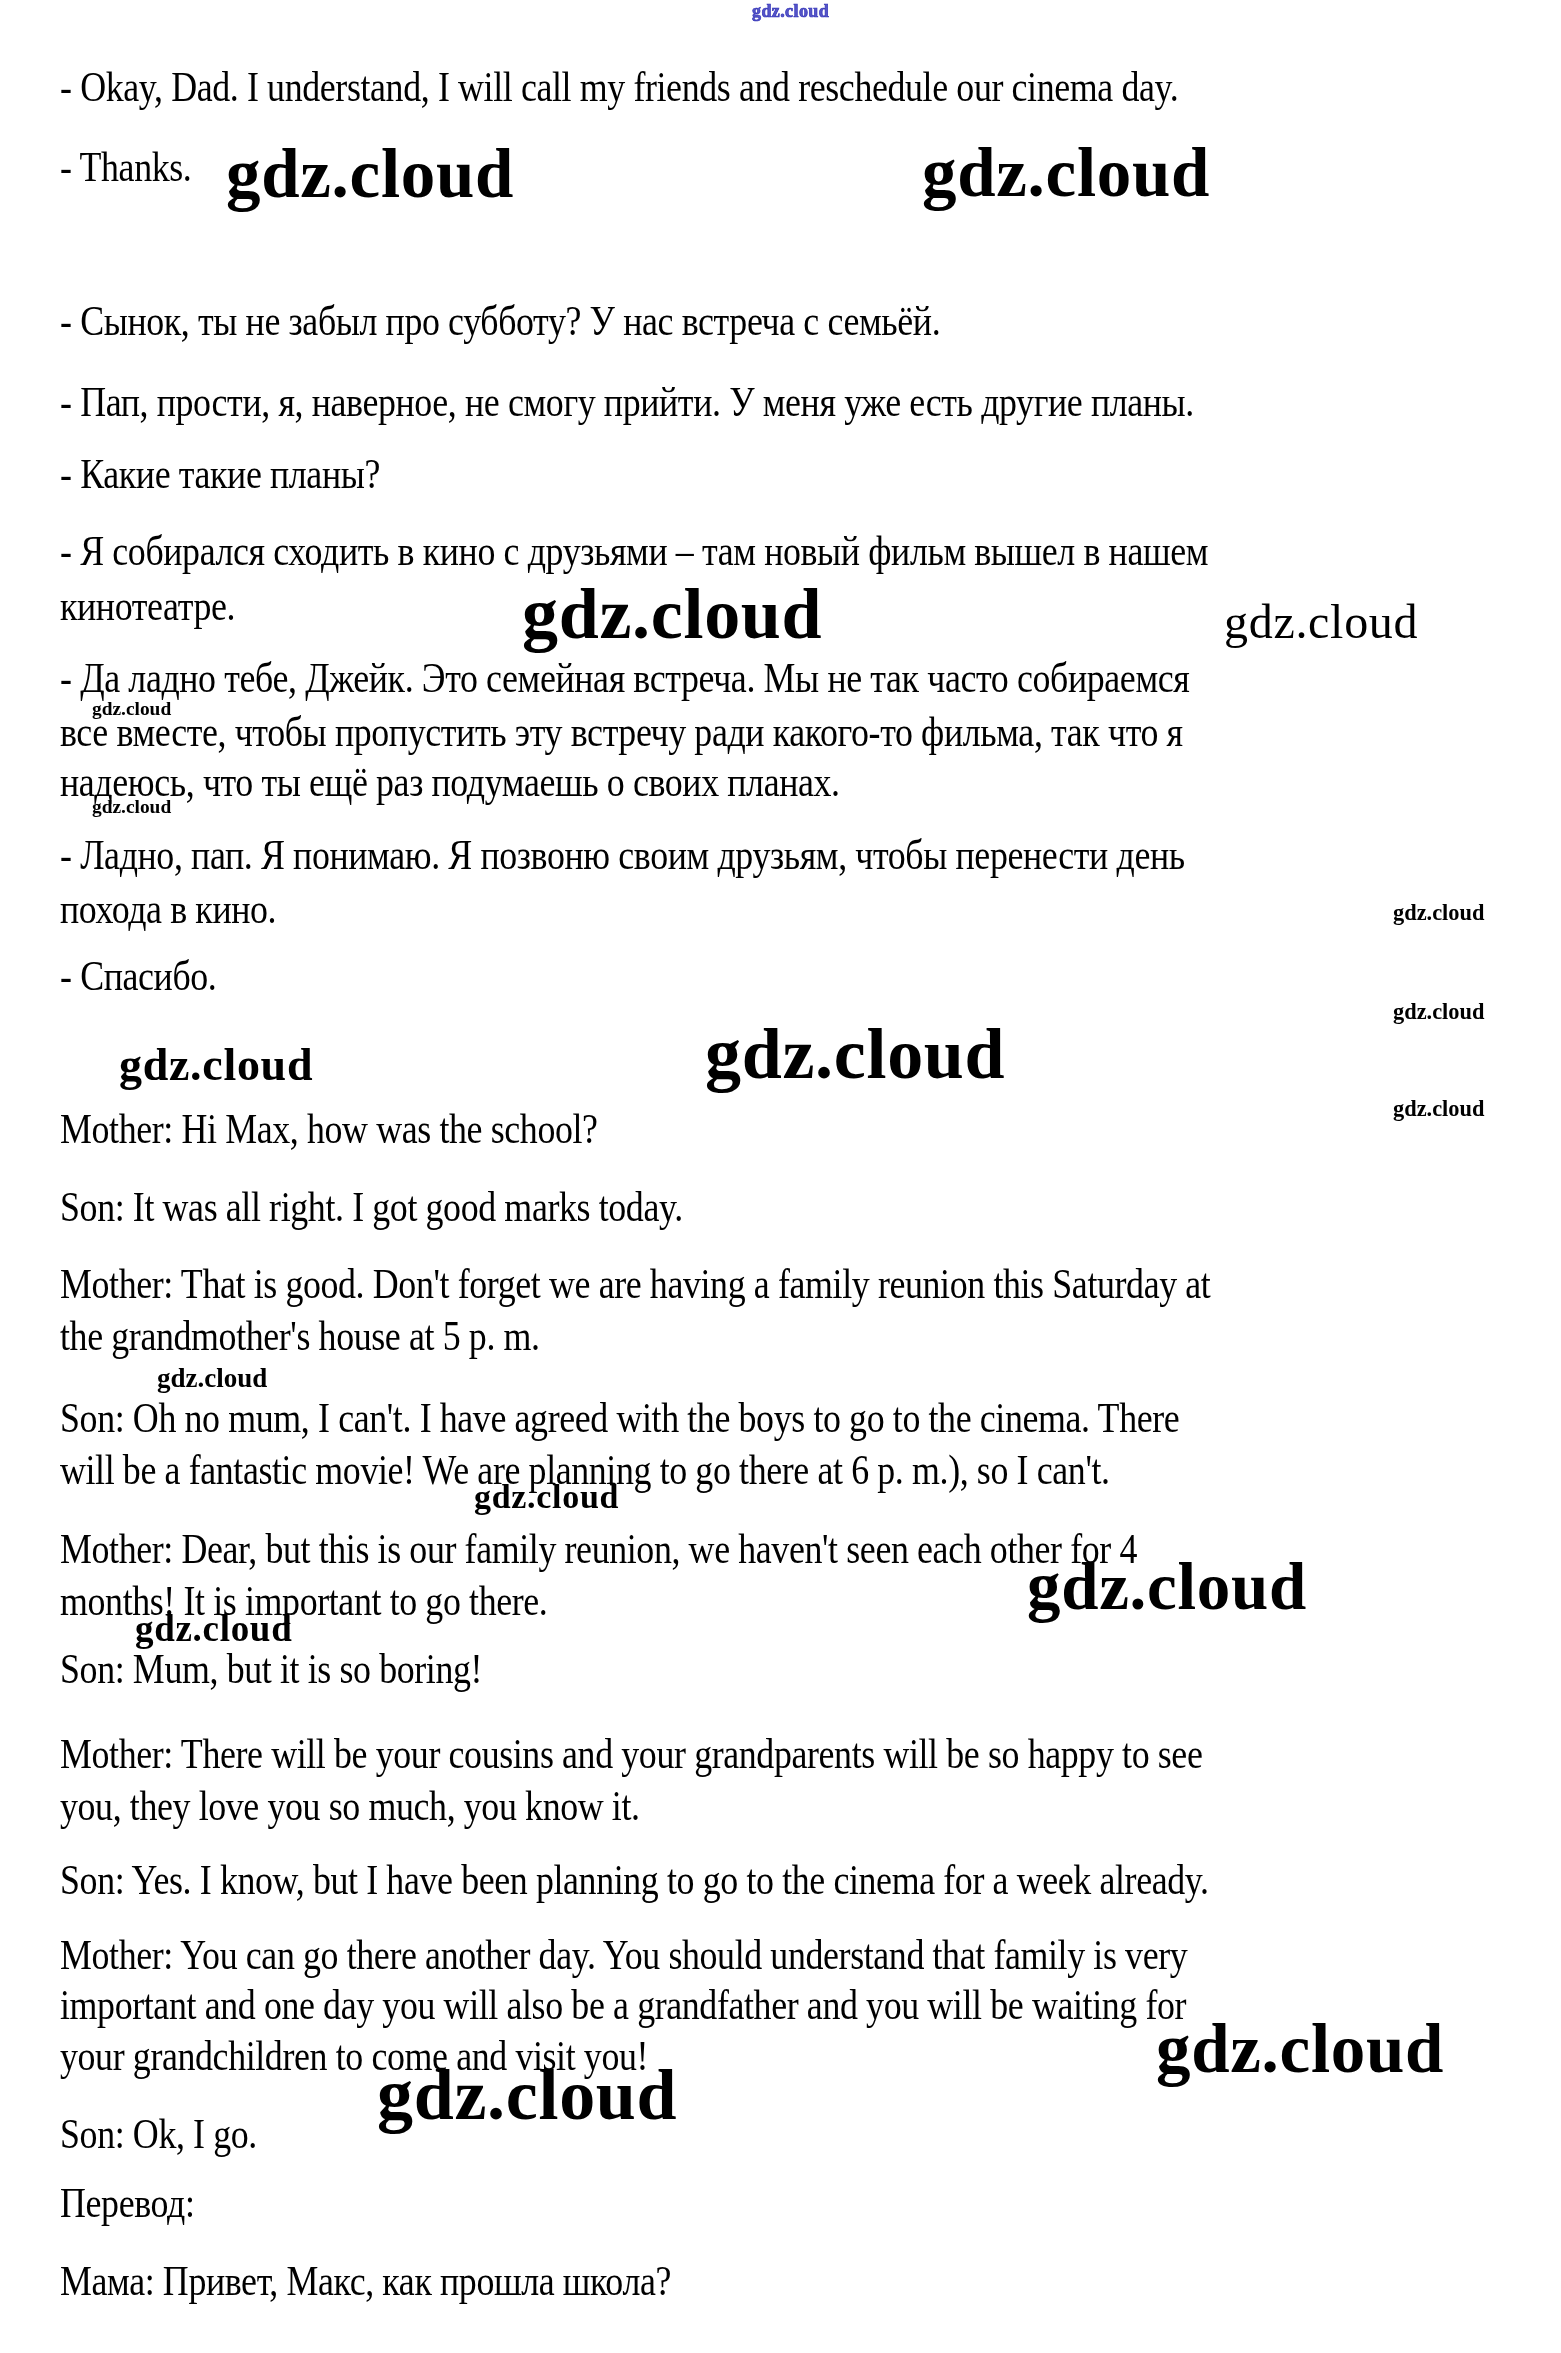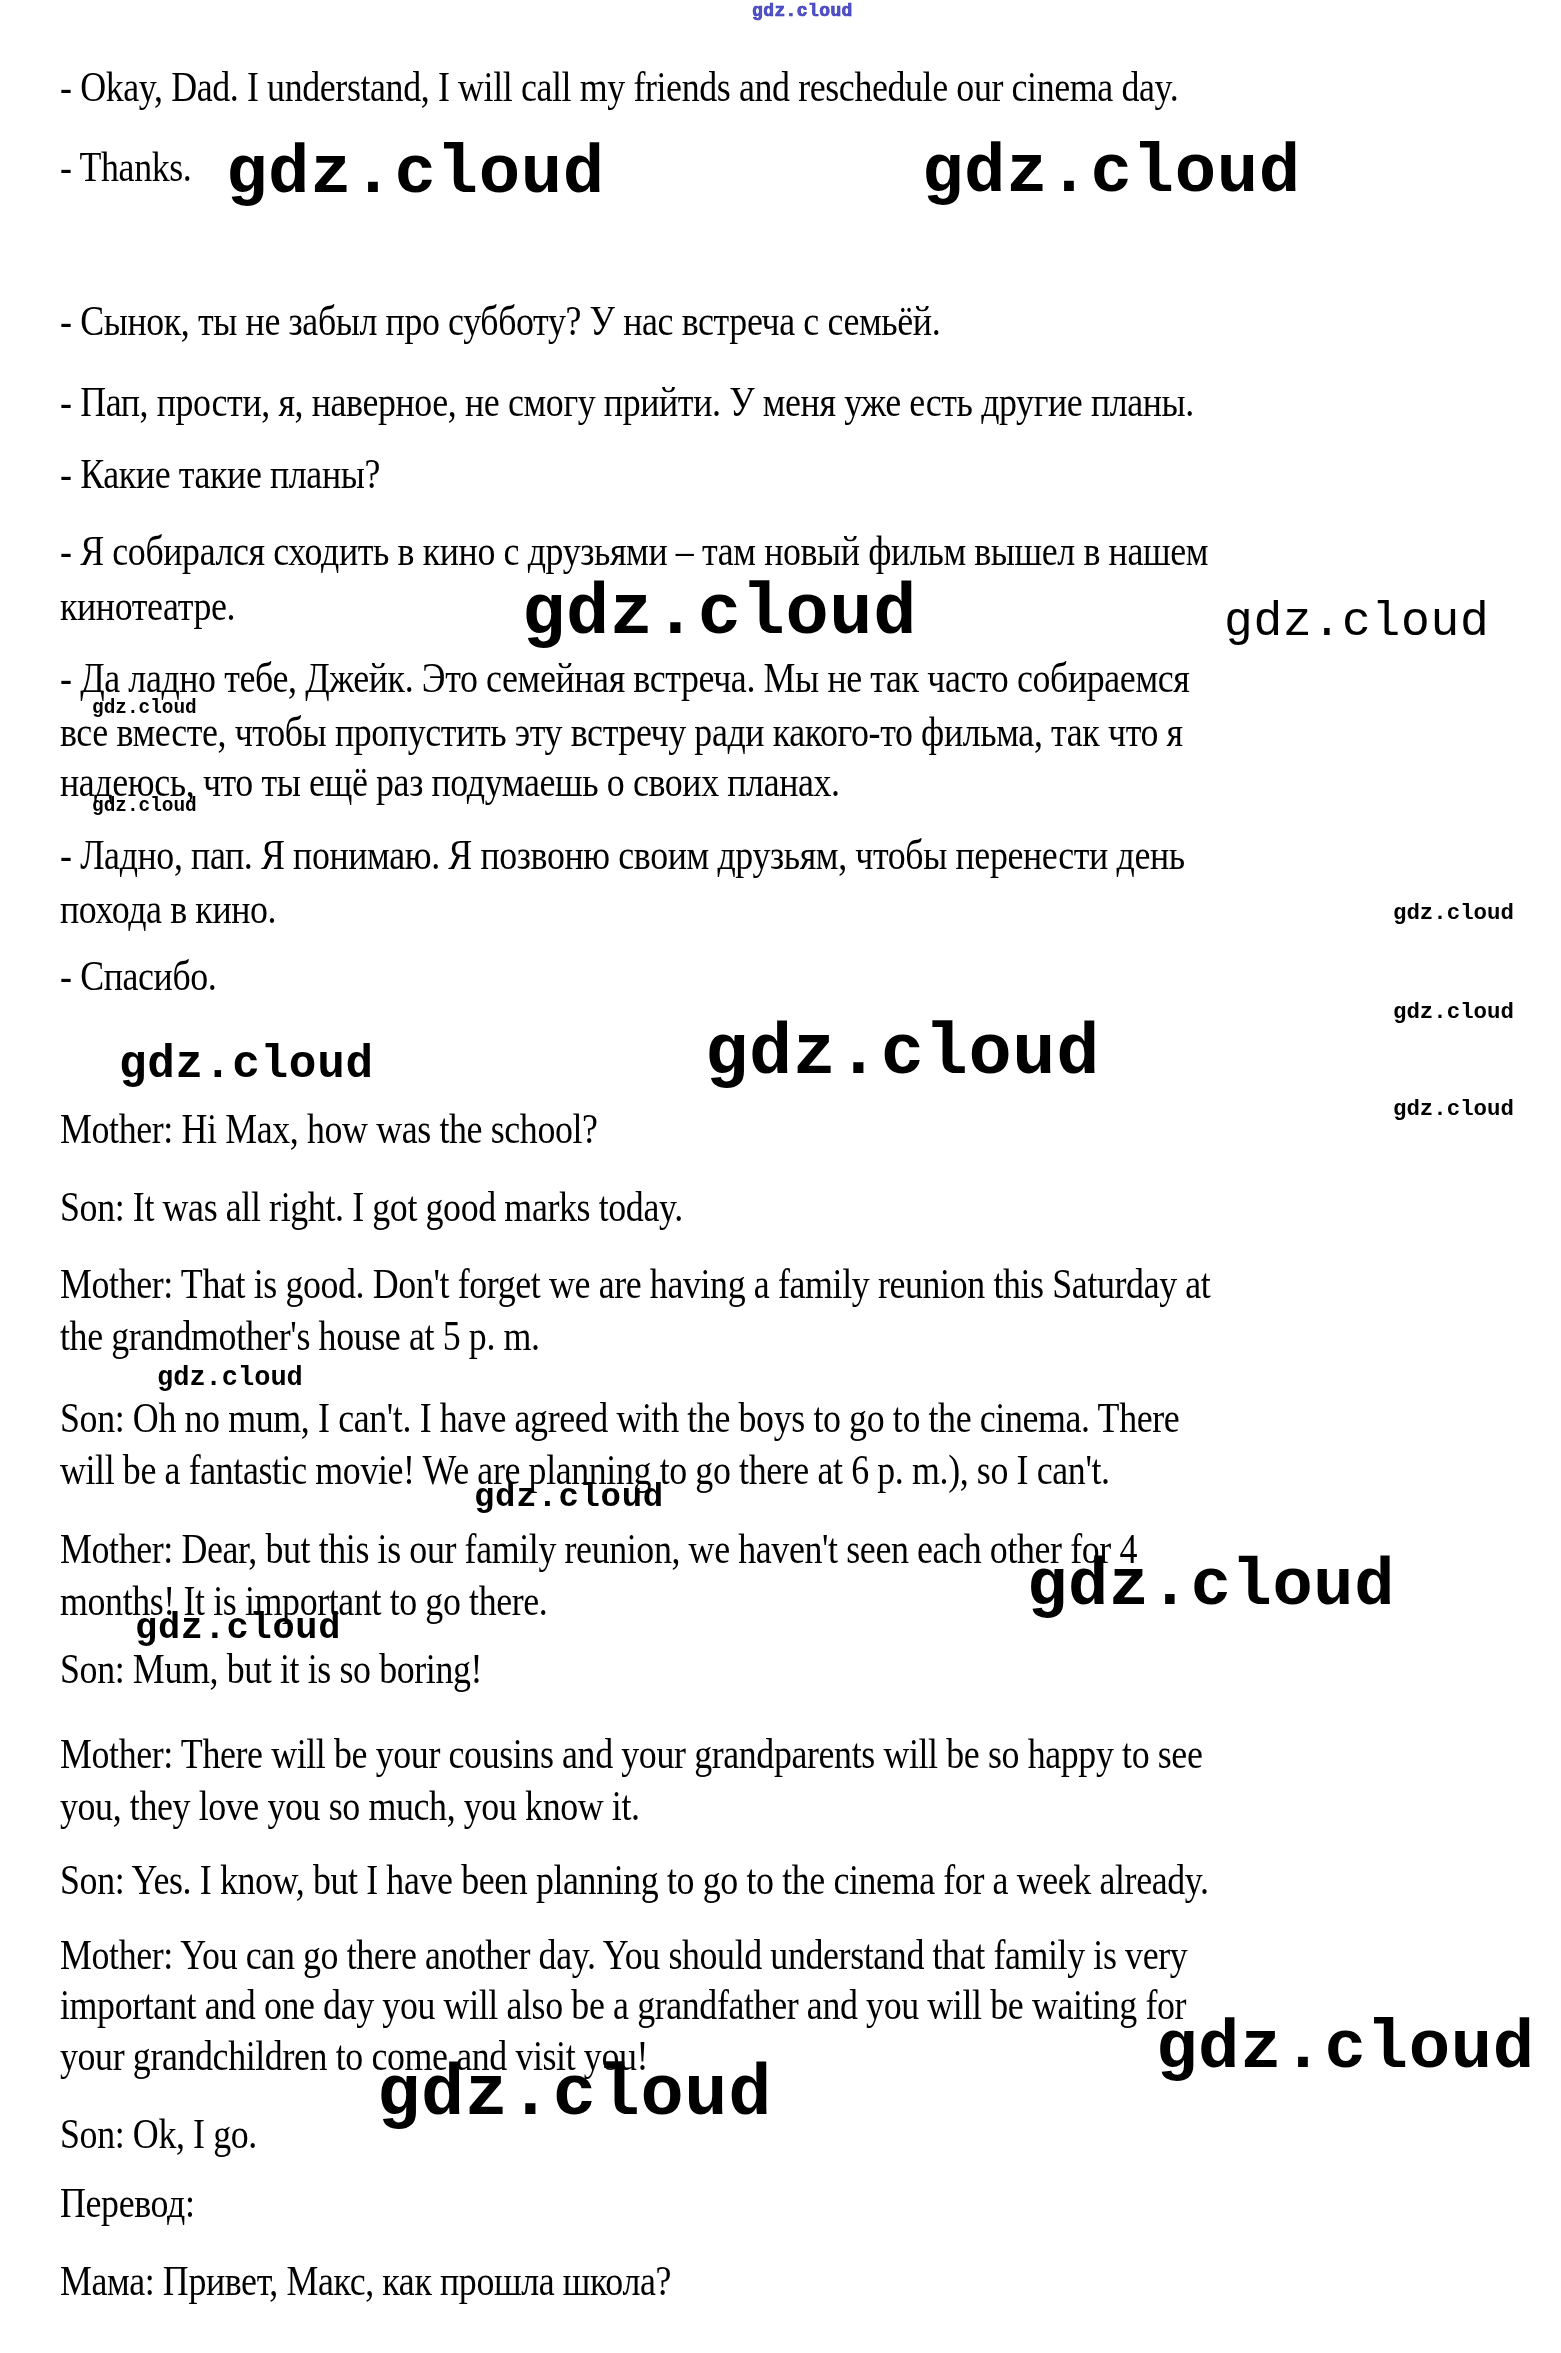--- a/index.html
+++ b/index.html
@@ -18,21 +18,21 @@
     font-size: 37px;
     line-height: 1.2;
     color: #000000;
     white-space: nowrap;
     letter-spacing: -0.4px;
     transform: scale(0.97, 1.12);
     transform-origin: 0 0;
   }
   .wm {
     position: absolute;
-    font-family: Liberation Mono, monospace;
+    font-family: Liberation Serif, serif;
     line-height: 1;
     color: #000000;
     white-space: nowrap;
     letter-spacing: 0.7px;
   }
   .wm-link {
     color: #5555c8;
     -webkit-text-stroke: 0.7px #3434b8;
     letter-spacing: 0.4px;
   }

